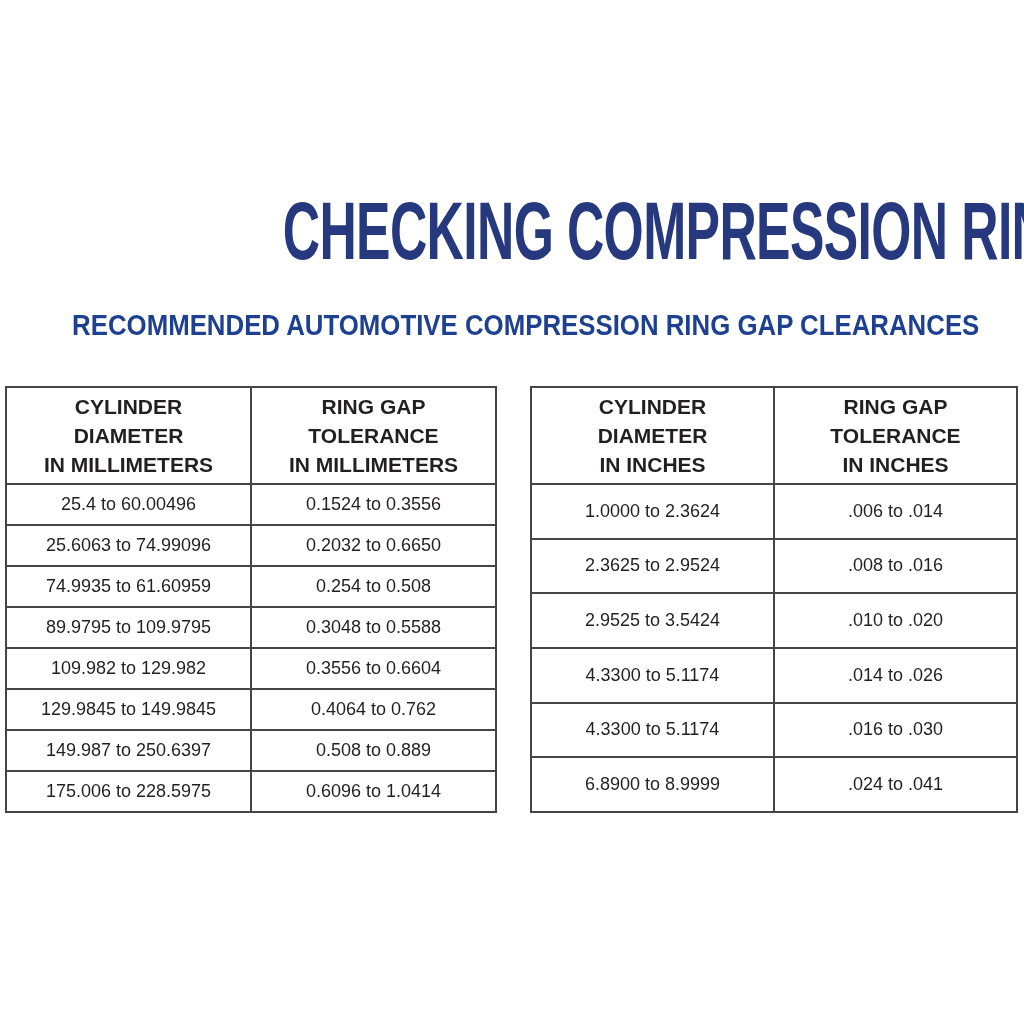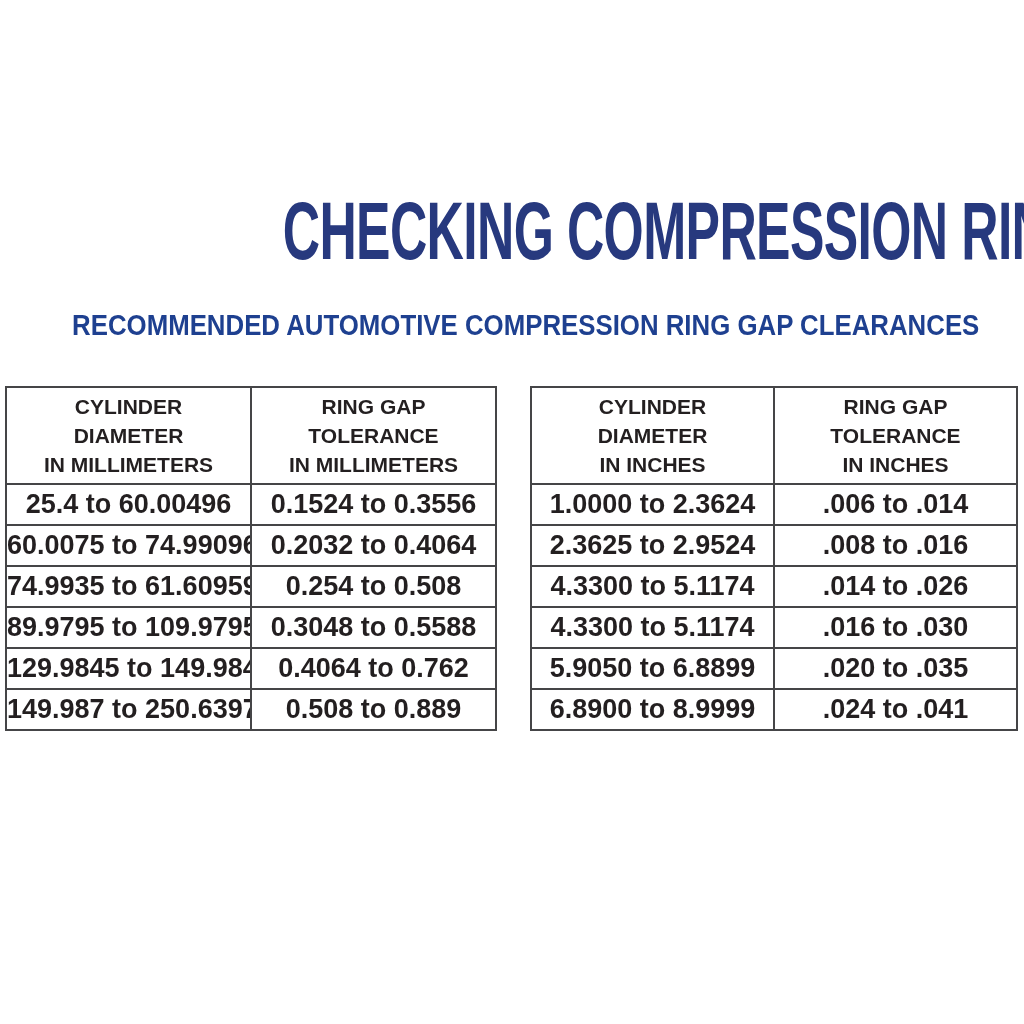--- a/index.html
+++ b/index.html
@@ -81,22 +81,22 @@
   }
   .gap-table th {
     height: 95px;
     font-weight: 700;
     font-size: 21px;
     line-height: 29px;
     white-space: pre-line;
   }
   .gap-table td {
     height: 39px;
-    font-weight: 700;
-    font-size: 27px;
+    font-weight: 400;
+    font-size: 18px;
     line-height: 39px;
     white-space: nowrap;
   }
 </style>
 </head>
 <body>
 
 <div class="page">
 
   <h1 class="title"><span class="title-inner">CHECKING COMPRESSION RING GAPS</span></h1>
@@ -115,38 +115,46 @@
 TOLERANCE
 IN MILLIMETERS</th>
         </tr>
       </thead>
       <tbody>
         <tr>
           <td>25.4 to 60.00496</td>
           <td>0.1524 to 0.3556</td>
         </tr>
         <tr>
-          <td>60.0075 to 74.99096</td>
-          <td>0.2032 to 0.4064</td>
+          <td>25.6063 to 74.99096</td>
+          <td>0.2032 to 0.6650</td>
         </tr>
         <tr>
           <td>74.9935 to 61.60959</td>
           <td>0.254 to 0.508</td>
         </tr>
         <tr>
           <td>89.9795 to 109.9795</td>
           <td>0.3048 to 0.5588</td>
         </tr>
         <tr>
+          <td>109.982 to 129.982</td>
+          <td>0.3556 to 0.6604</td>
+        </tr>
+        <tr>
           <td>129.9845 to 149.9845</td>
           <td>0.4064 to 0.762</td>
         </tr>
         <tr>
           <td>149.987 to 250.6397</td>
           <td>0.508 to 0.889</td>
+        </tr>
+        <tr>
+          <td>175.006 to 228.5975</td>
+          <td>0.6096 to 1.0414</td>
         </tr>
       </tbody>
     </table>
 
     <table class="gap-table t-in">
       <thead>
         <tr>
           <th>CYLINDER
 DIAMETER
 IN INCHES</th>
@@ -158,30 +166,30 @@
       <tbody>
         <tr>
           <td>1.0000 to 2.3624</td>
           <td>.006 to .014</td>
         </tr>
         <tr>
           <td>2.3625 to 2.9524</td>
           <td>.008 to .016</td>
         </tr>
         <tr>
+          <td>2.9525 to 3.5424</td>
+          <td>.010 to .020</td>
+        </tr>
+        <tr>
           <td>4.3300 to 5.1174</td>
           <td>.014 to .026</td>
         </tr>
         <tr>
           <td>4.3300 to 5.1174</td>
           <td>.016 to .030</td>
-        </tr>
-        <tr>
-          <td>5.9050 to 6.8899</td>
-          <td>.020 to .035</td>
         </tr>
         <tr>
           <td>6.8900 to 8.9999</td>
           <td>.024 to .041</td>
         </tr>
       </tbody>
     </table>
 
   </div>
 </div>

